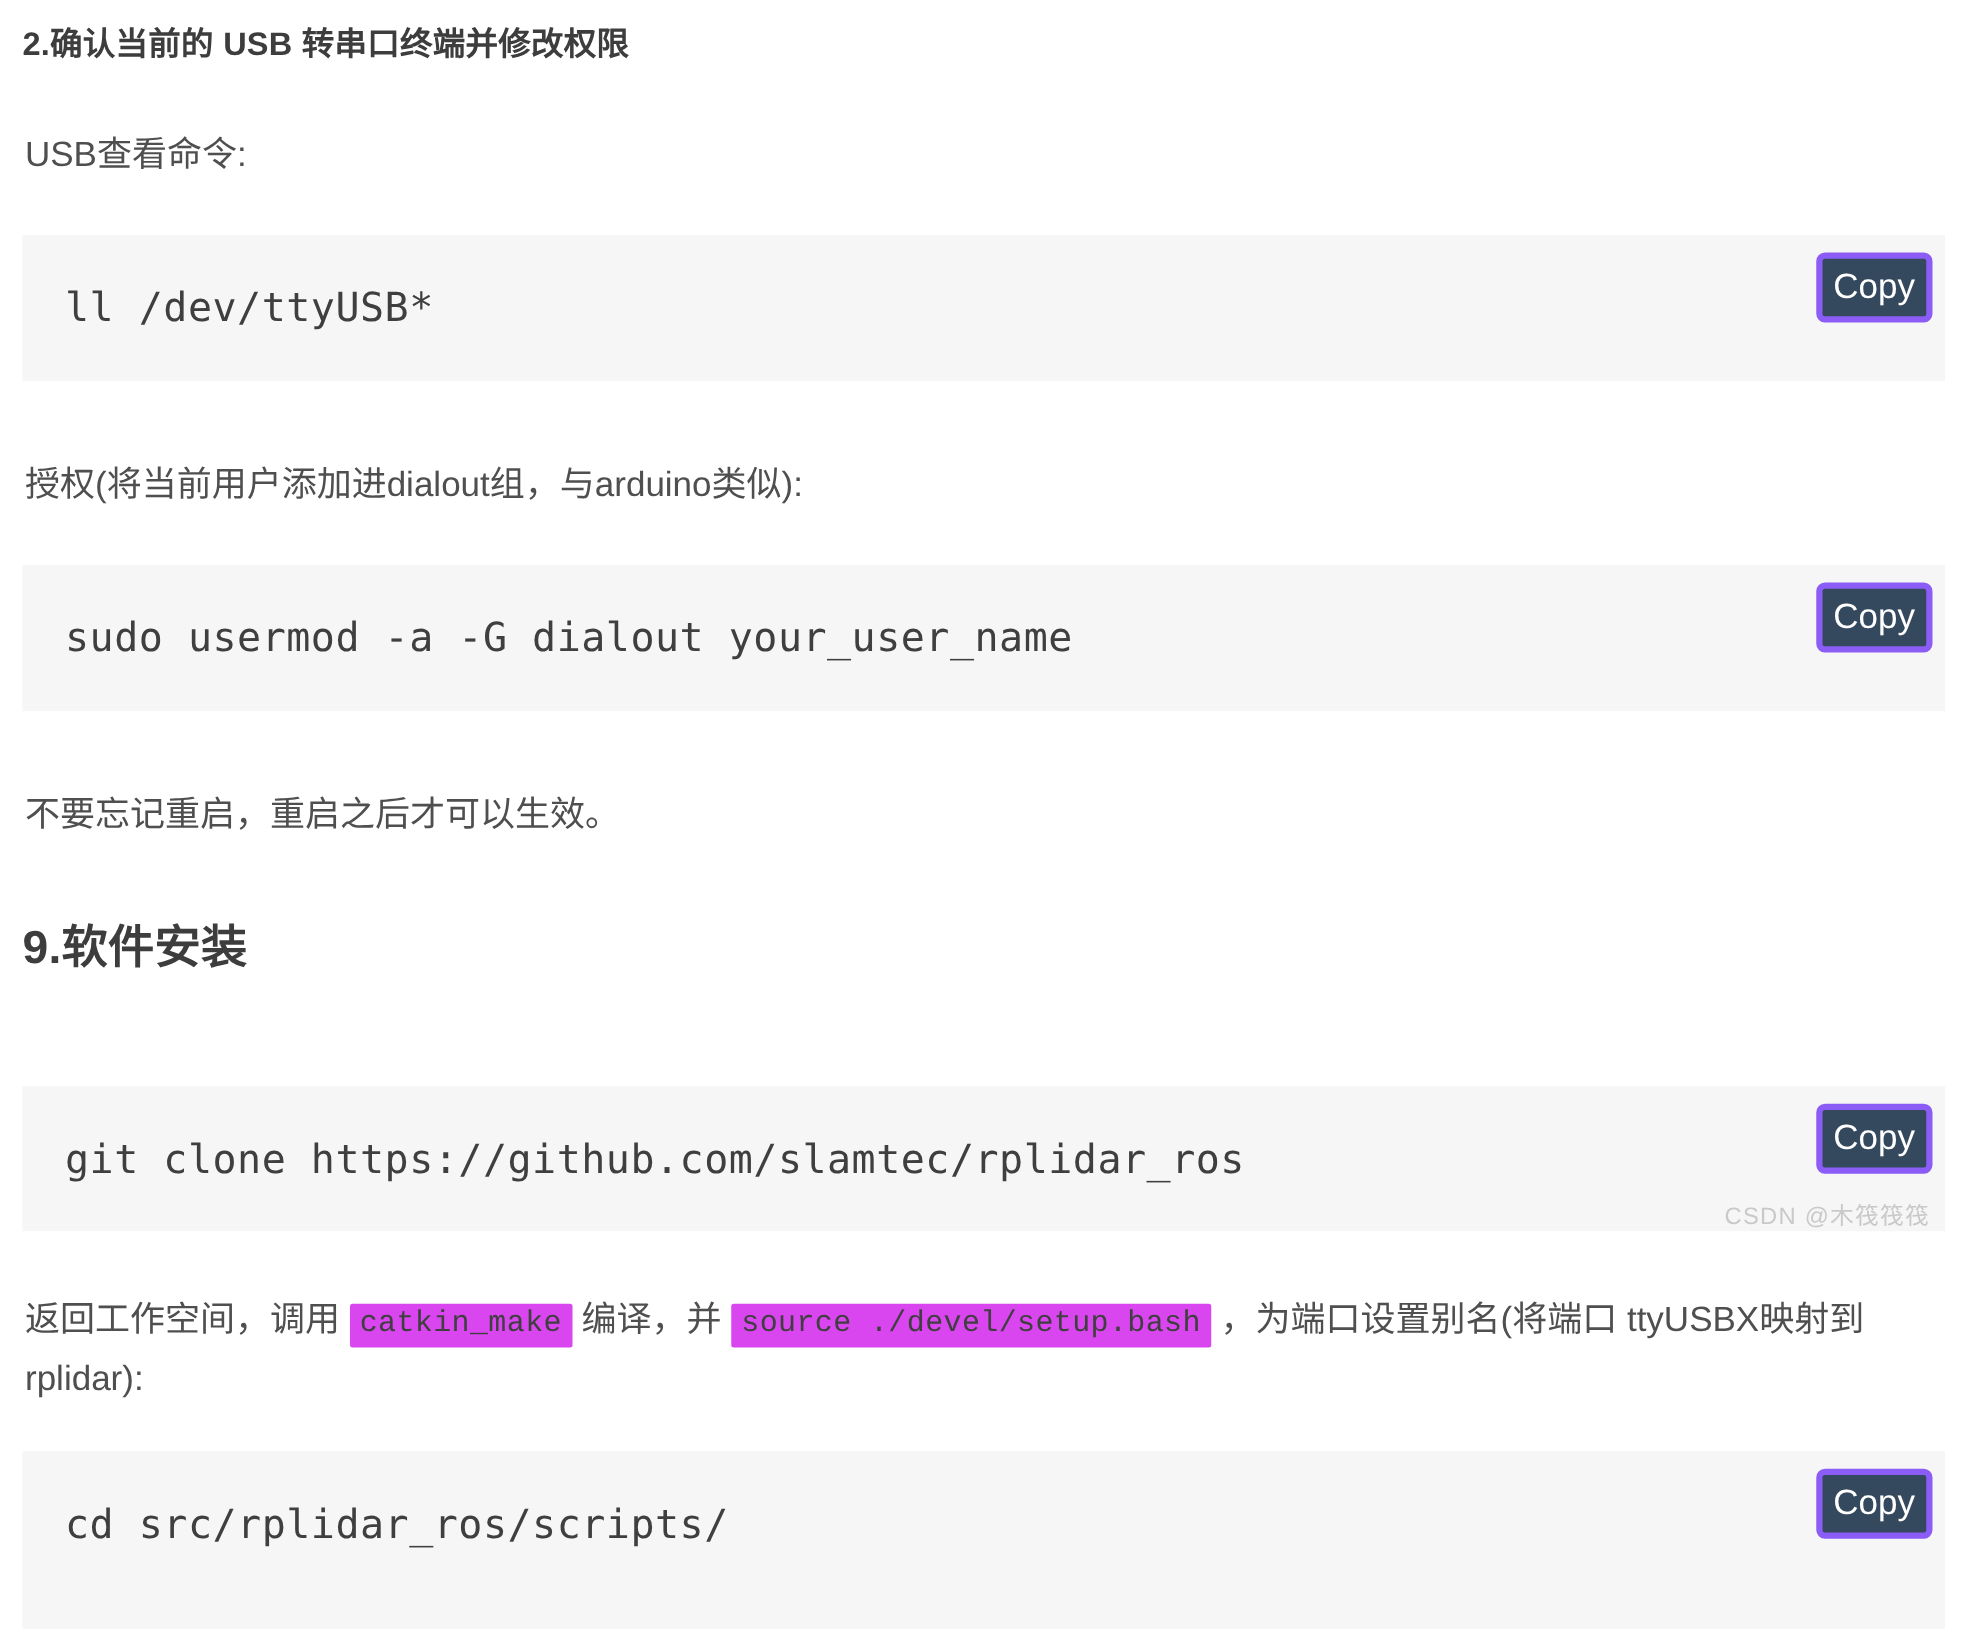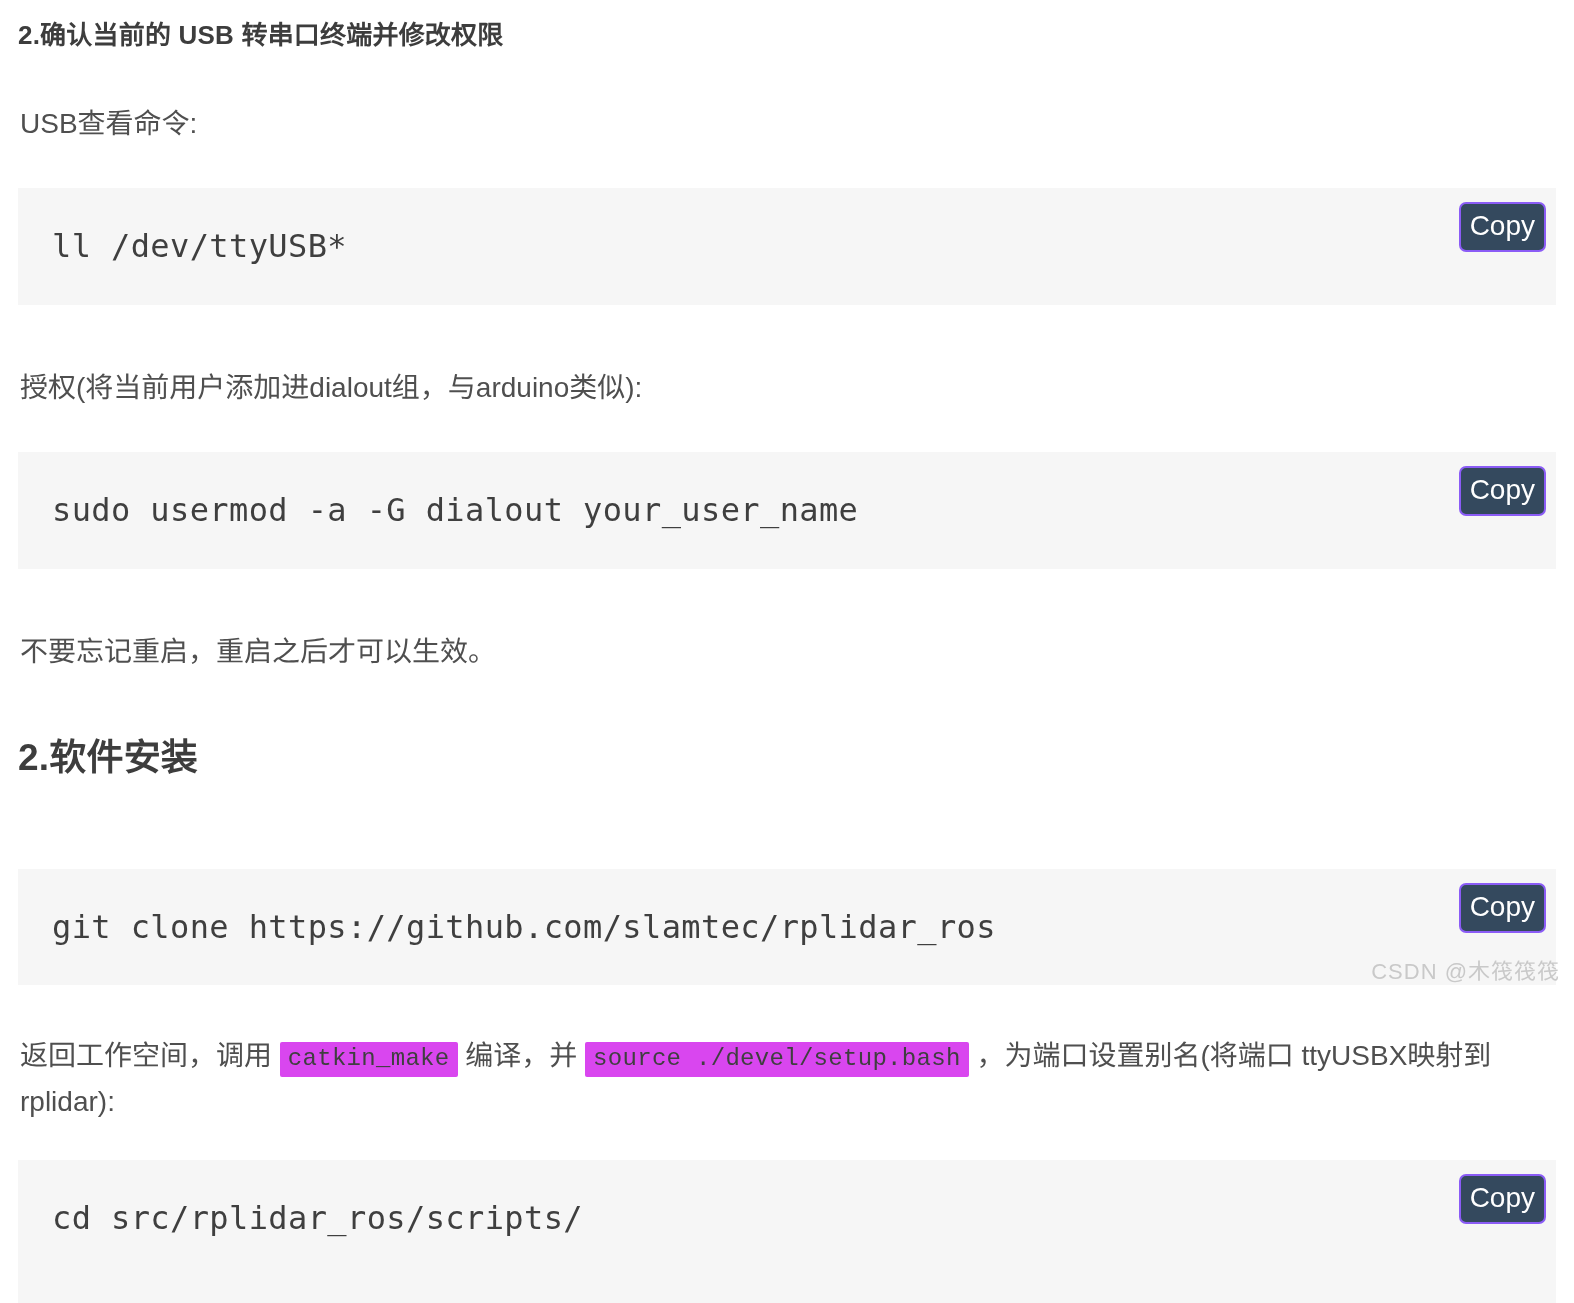--- a/index.html
+++ b/index.html
@@ -72,21 +72,21 @@
     color: #3f3f3f;
     white-space: pre;
     letter-spacing: 0.4px;
   }
   .copy-btn {
     position: absolute;
     top: 14px;
     right: 10px;
     background: #34495e;
     color: #ffffff;
-    border: 2px solid #8b5cf6;
+    border: 5px solid #8b5cf6;
     border-radius: 7px;
     font-family: "Liberation Sans", sans-serif;
     font-size: 28px;
     line-height: 1;
     padding: 8px 9px 10px 9px;
     cursor: pointer;
     box-sizing: border-box;
   }
 
   
@@ -100,23 +100,23 @@
     letter-spacing: 0.3px;
   }
   .sp-b { height: 40px; }
   .sp-c { height: 46px; }
   .sp-d { height: 58px; }
   .sp-e { height: 34px; }
 
   
   .watermark {
     position: absolute;
-    right: 14px;
+    right: 30px;
     bottom: 8px;
-    font-size: 22px;
+    font-size: 19px;
     color: #c9c9c9;
     letter-spacing: 1px;
     font-family: "Liberation Sans", sans-serif;
     white-space: nowrap;
   }
 </style>
 </head>
 <body>
 
 <div class="page">
@@ -144,21 +144,21 @@
     <pre>sudo usermod -a -G dialout your_user_name</pre>
     <button class="copy-btn">Copy</button>
   </div>
 
   <div class="sp-d"></div>
 
   <p class="para">不要忘记重启，重启之后才可以生效。</p>
 
   <div class="sp-d"></div>
 
-  <h2 class="h-main">2.软件安装</h2>
+  <h2 class="h-main">9.软件安装</h2>
 
   <div class="sp-c"></div>
 
 
   <div class="sp-b"></div>
 
   <div class="codeblock">
     <pre>git clone https://github.com/slamtec/rplidar_ros</pre>
     <button class="copy-btn">Copy</button>
   </div>

